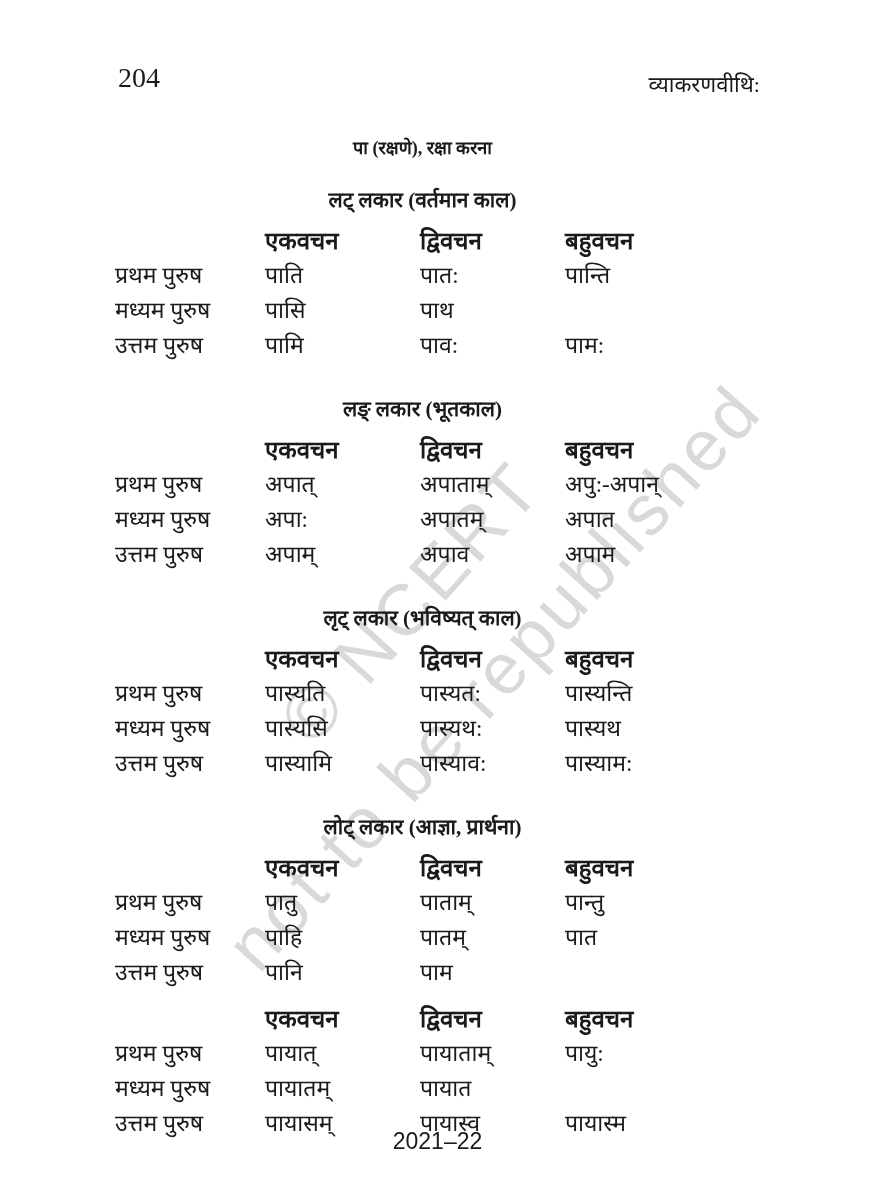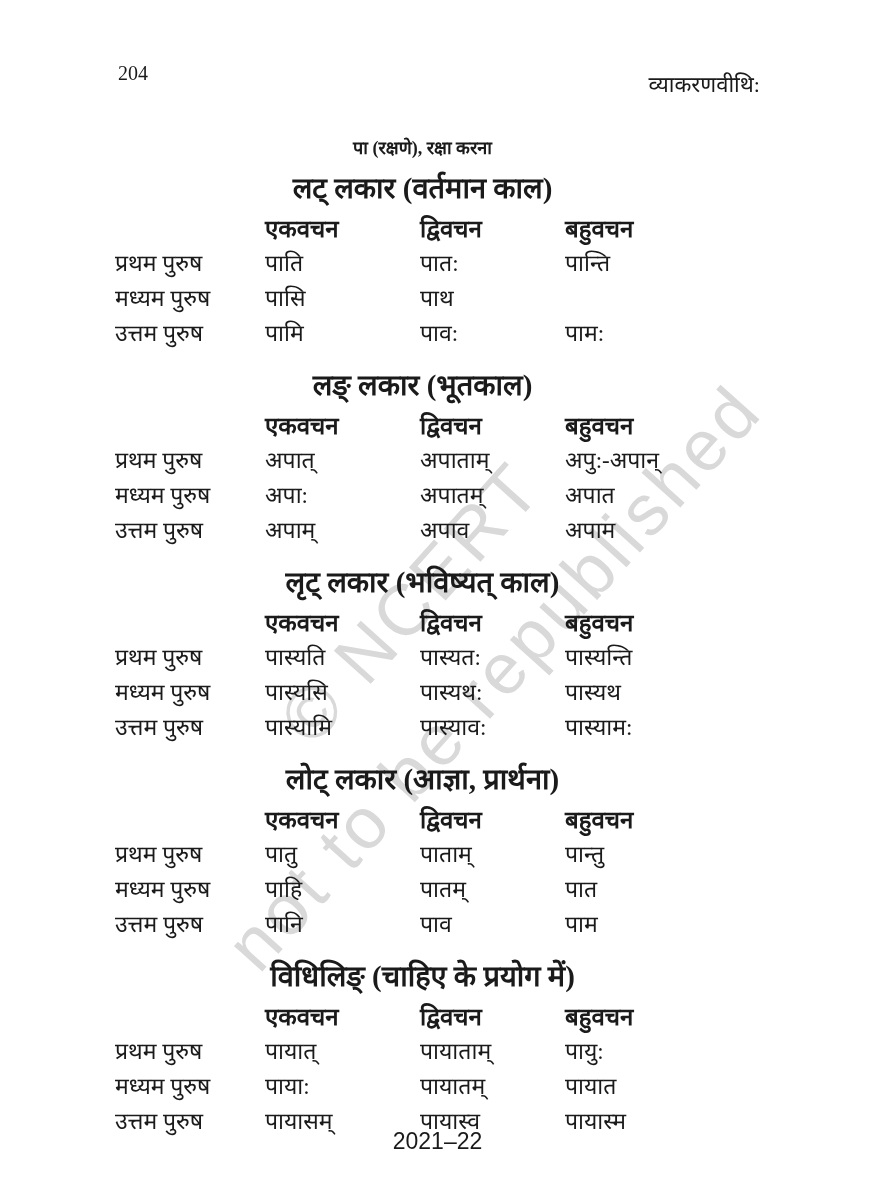--- a/index.html
+++ b/index.html
@@ -30,21 +30,21 @@
     line-height: 112px;
     letter-spacing: 4px;
     font-weight: 400;
   }
 
   
   .page-number {
     position: absolute;
     left: 118px;
     top: 62px;
-    font-size: 20px;
+    font-size: 28px;
     z-index: 1;
   }
   .header-right {
     position: absolute;
     right: 115px;
     top: 68px;
     font-size: 22px;
     z-index: 1;
   }
   .footer {
@@ -69,25 +69,25 @@
   .main-title {
     text-align: center;
     font-size: 18px;
     font-weight: bold;
     height: 36px;
     line-height: 36px;
   }
   .section { margin-bottom: 0; }
   .section-title {
     text-align: center;
-    font-size: 29px;
+    font-size: 21px;
     font-weight: bold;
     height: 36px;
     line-height: 36px;
-    margin-top: 4px;
+    margin-top: 16px;
     margin-bottom: 6px;
   }
   .conj-table { width: 100%; }
   .trow {
     display: grid;
     grid-template-columns: 150px 155px 145px 165px;
     height: 35px;
     line-height: 35px;
   }
   .trow.head { height: 34px; line-height: 34px; }
@@ -220,45 +220,42 @@
       </div>
       <div class="trow">
         <div class="cell rowlabel">मध्यम पुरुष</div>
         <div class="cell">पाहि</div>
         <div class="cell">पातम्</div>
         <div class="cell">पात</div>
       </div>
       <div class="trow">
         <div class="cell rowlabel">उत्तम पुरुष</div>
         <div class="cell">पानि</div>
-        <div class="cell">पाव</div>
         <div class="cell">पाम</div>
       </div>
     </div>
     <div class="section-spacer"></div>
   </div>
 
   <div class="section">
-    <div class="section-title">विधिलिङ् (चाहिए के प्रयोग में)</div>
     <div class="conj-table">
       <div class="trow head">
         <div class="cell"></div>
         <div class="cell colhead">एकवचन</div>
         <div class="cell colhead">द्विवचन</div>
         <div class="cell colhead">बहुवचन</div>
       </div>
       <div class="trow">
         <div class="cell rowlabel">प्रथम पुरुष</div>
         <div class="cell">पायात्</div>
         <div class="cell">पायाताम्</div>
         <div class="cell">पायु:</div>
       </div>
       <div class="trow">
         <div class="cell rowlabel">मध्यम पुरुष</div>
-        <div class="cell">पाया:</div>
         <div class="cell">पायातम्</div>
         <div class="cell">पायात</div>
       </div>
       <div class="trow">
         <div class="cell rowlabel">उत्तम पुरुष</div>
         <div class="cell">पायासम्</div>
         <div class="cell">पायास्व</div>
         <div class="cell">पायास्म</div>
       </div>
     </div>

